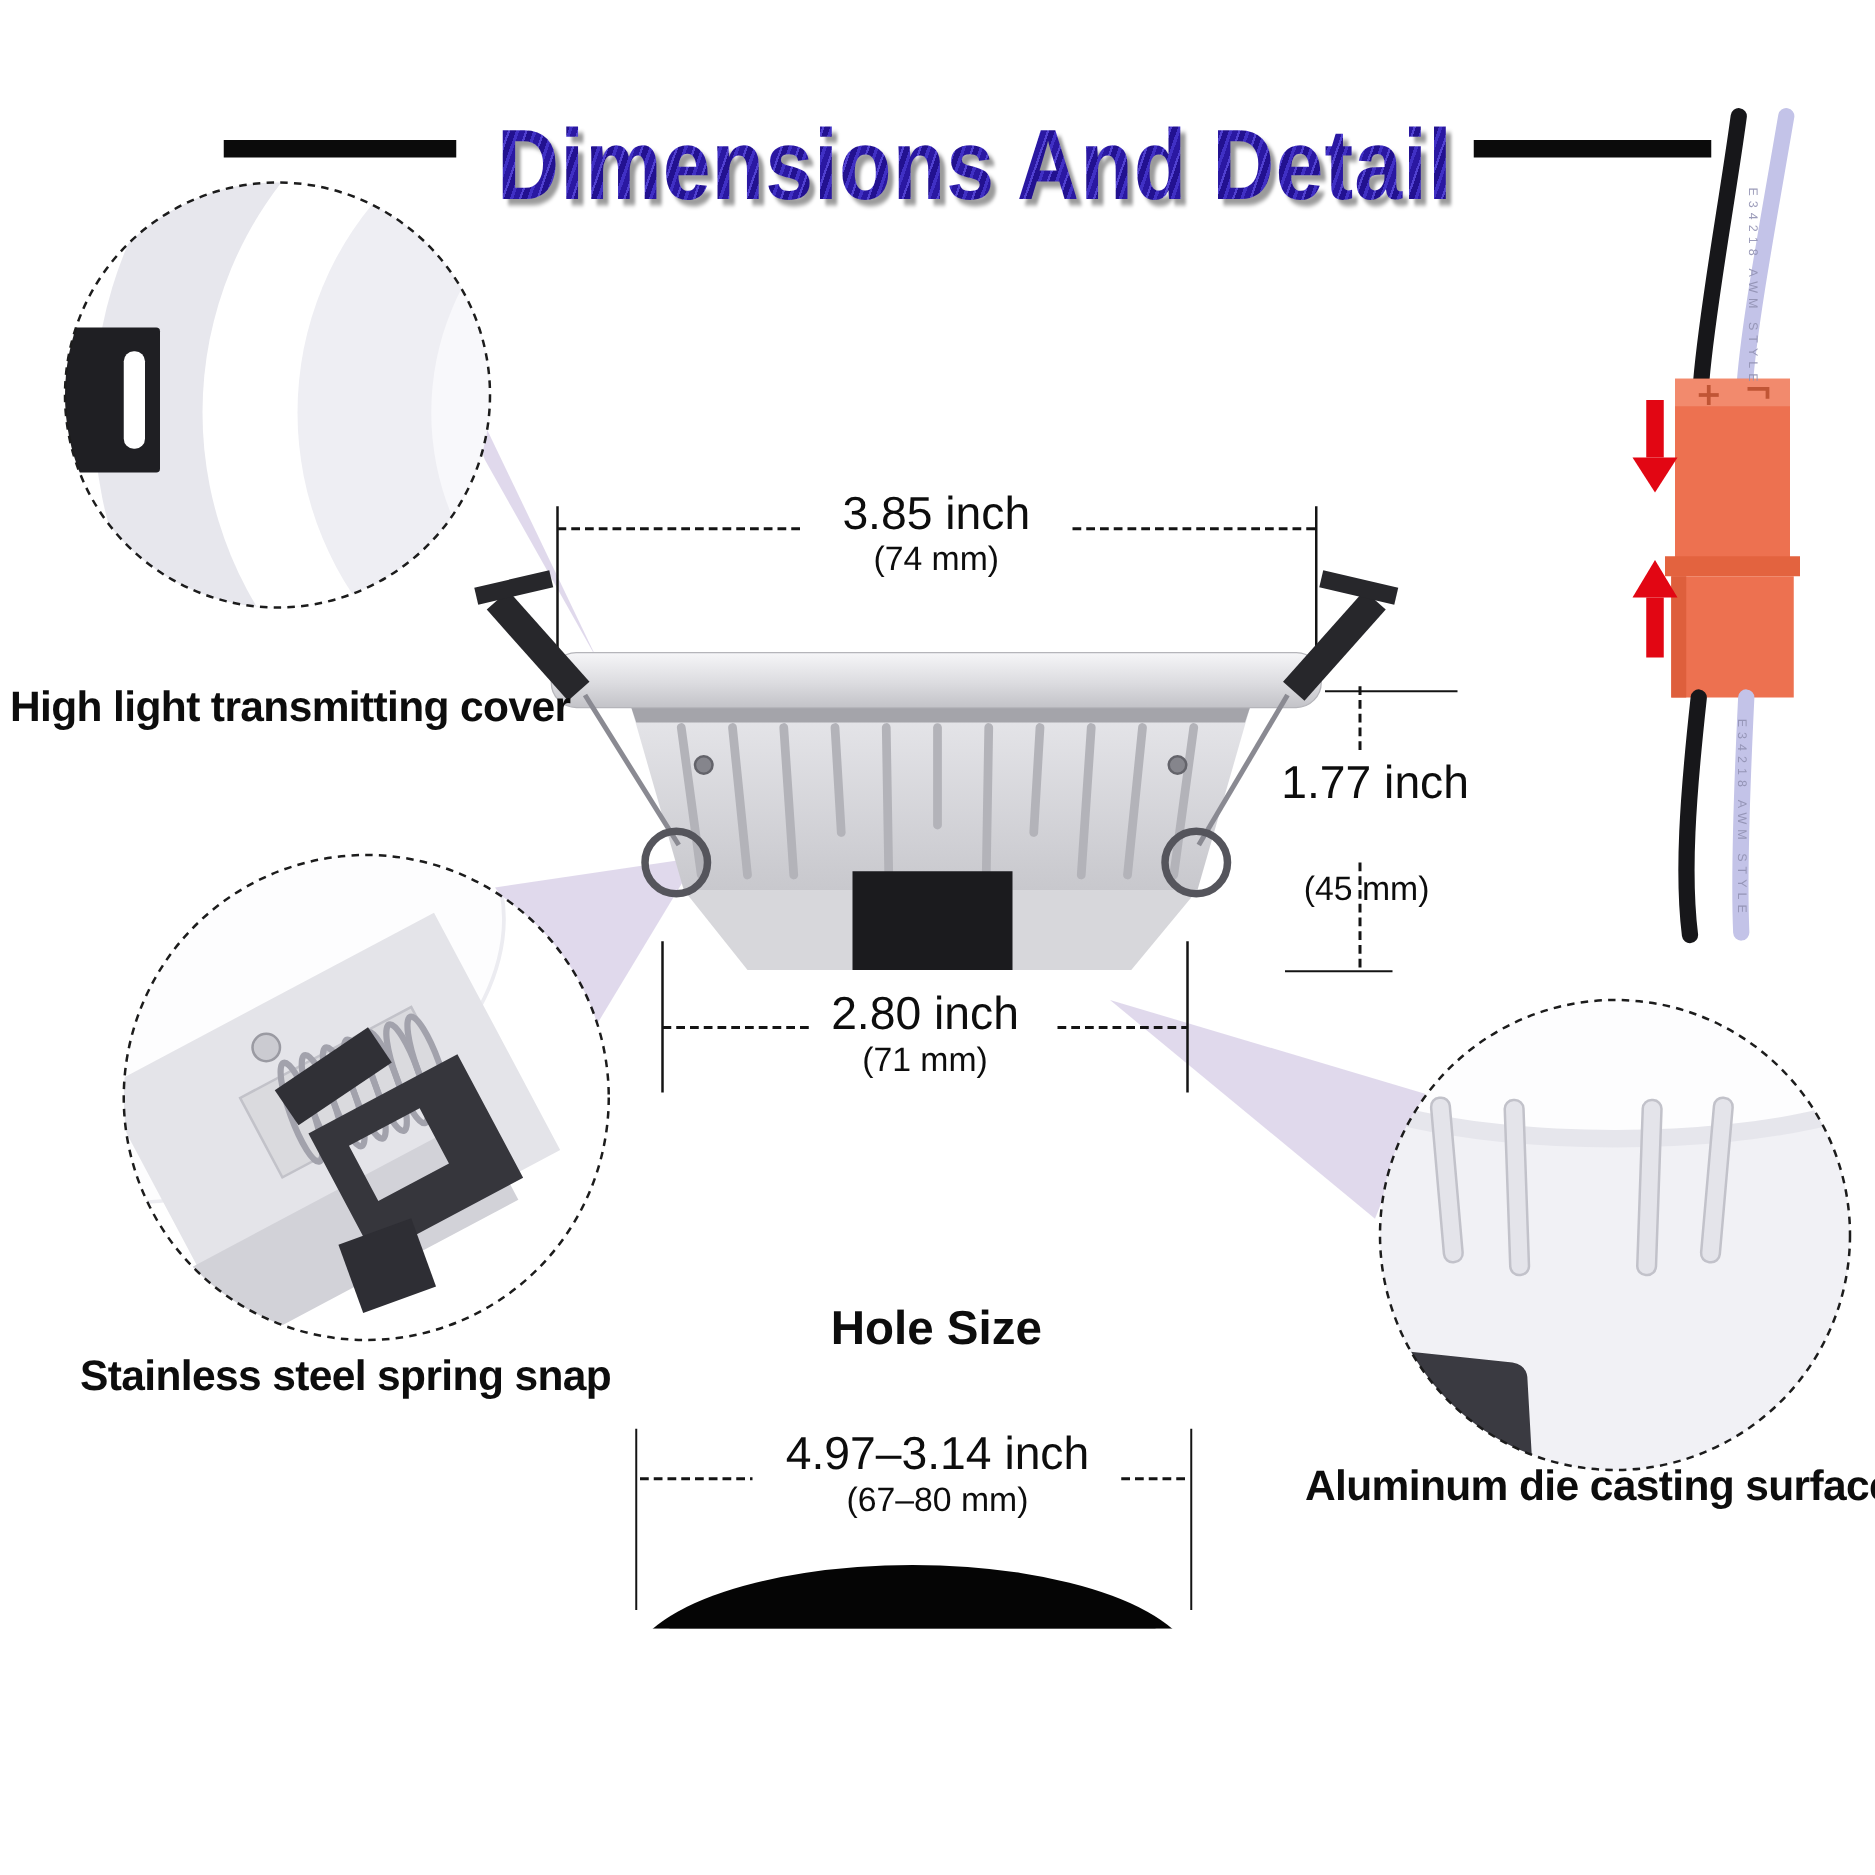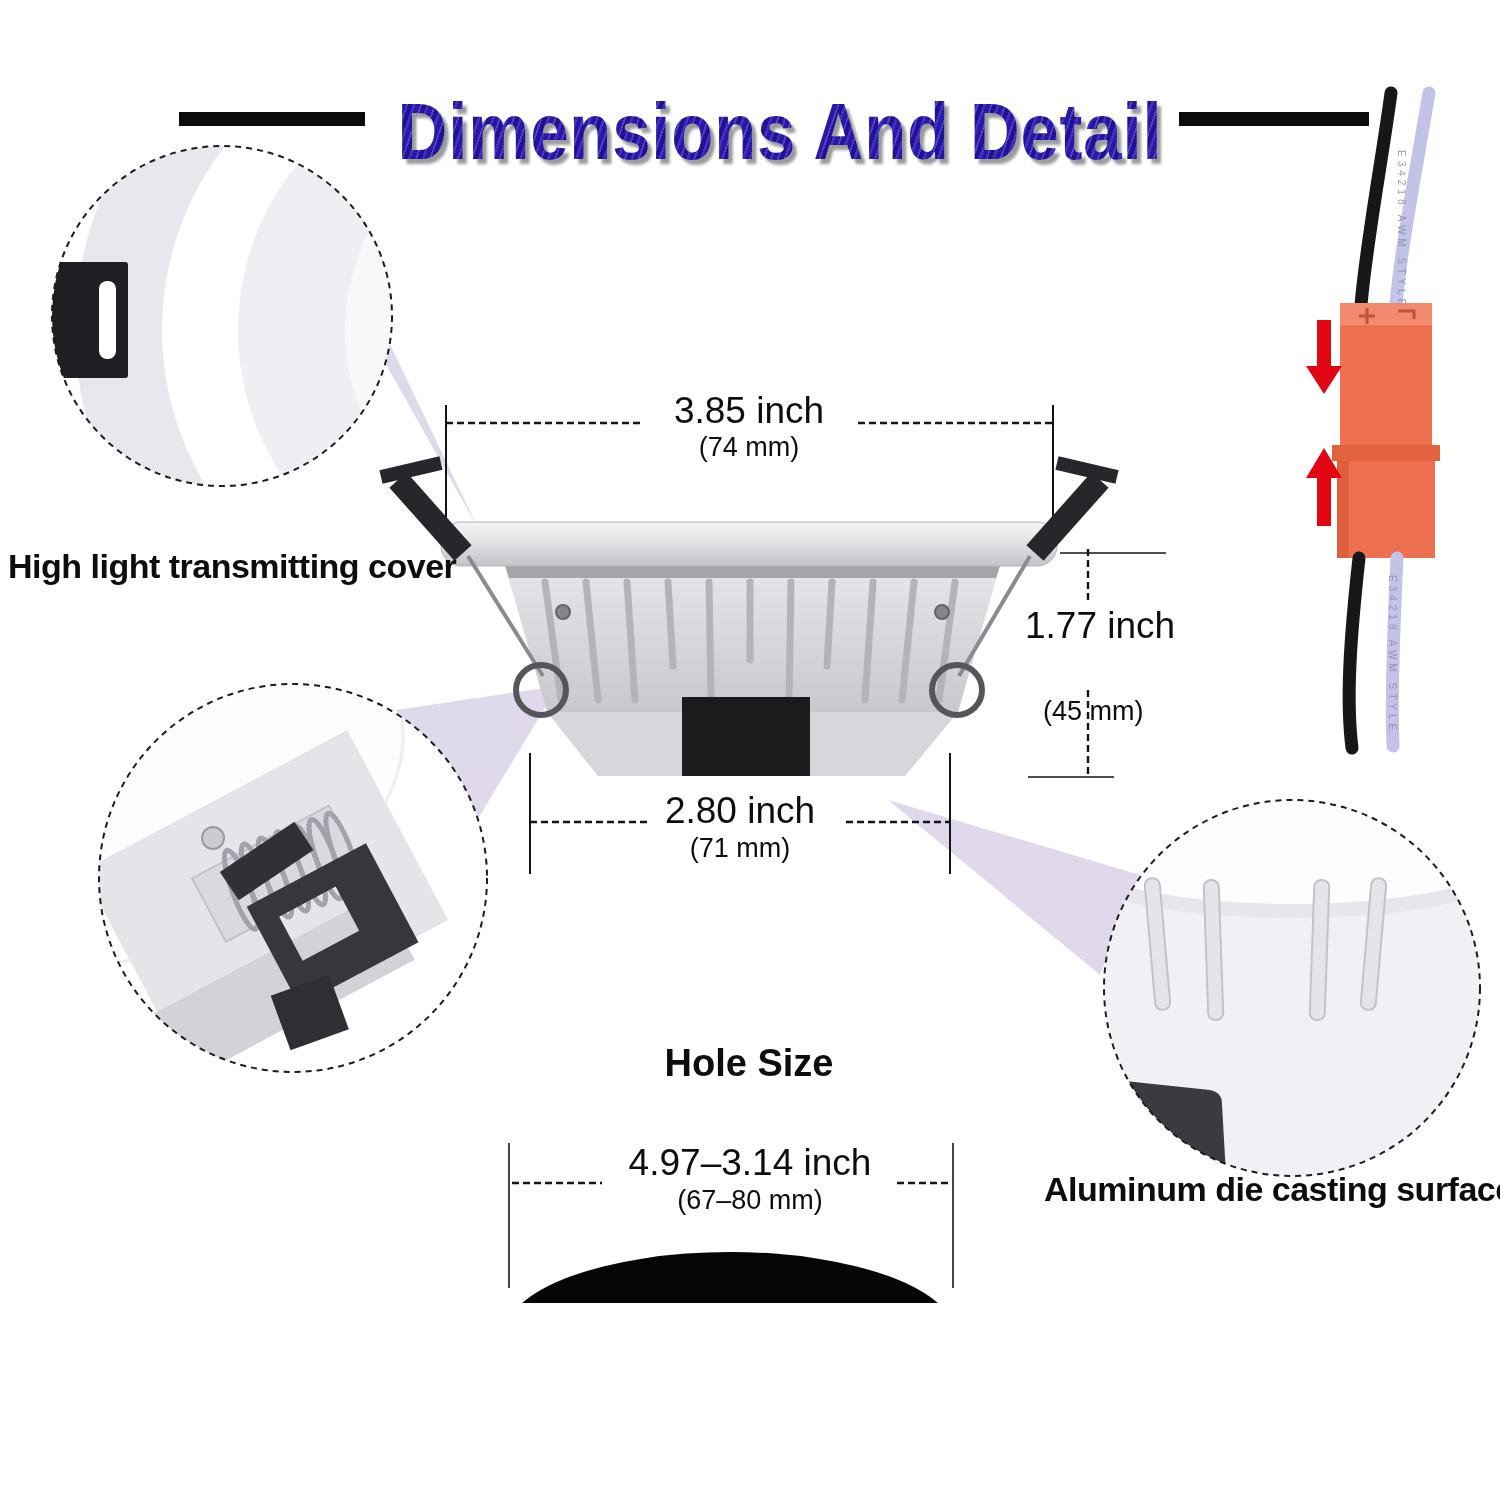--- a/index.html
+++ b/index.html
@@ -213,20 +213,21 @@
   <div class="dim-inch centered" style="left:749px;top:390px;">3.85 inch</div>
   <div class="dim-mm centered" style="left:749px;top:432px;">(74 mm)</div>
 
   <div class="dim-inch" style="left:1025px;top:605px;text-align:center;">1.77 inch</div>
   <div class="dim-mm" style="left:1043px;top:648px;margin-top:48px;">(45 mm)</div>
 
   <div class="dim-inch centered" style="left:740px;top:790px;">2.80 inch</div>
   <div class="dim-mm centered" style="left:740px;top:833px;">(71 mm)</div>
 
   <div class="feature-label" style="left:8px;top:517px;margin-top:30px;">High light transmitting cover</div>
+  <div class="feature-label" style="left:64px;top:1082px;">Stainless steel spring snap</div>
   <div class="feature-label" style="left:1044px;top:1170px;">Aluminum die casting surface</div>
 
   <div class="hole-heading centered" style="left:749px;top:1042px;">Hole Size</div>
   <div class="dim-inch centered" style="left:750px;top:1142px;">4.97–3.14 inch</div>
   <div class="dim-mm centered" style="left:750px;top:1185px;">(67–80 mm)</div>
 
   <div class="wire-marking" style="left:1396px;top:150px;height:150px;">E34218 AWM STYLE</div>
   <div class="wire-marking" style="left:1387px;top:575px;height:165px;">E34218 AWM STYLE</div>
 
 </div>

